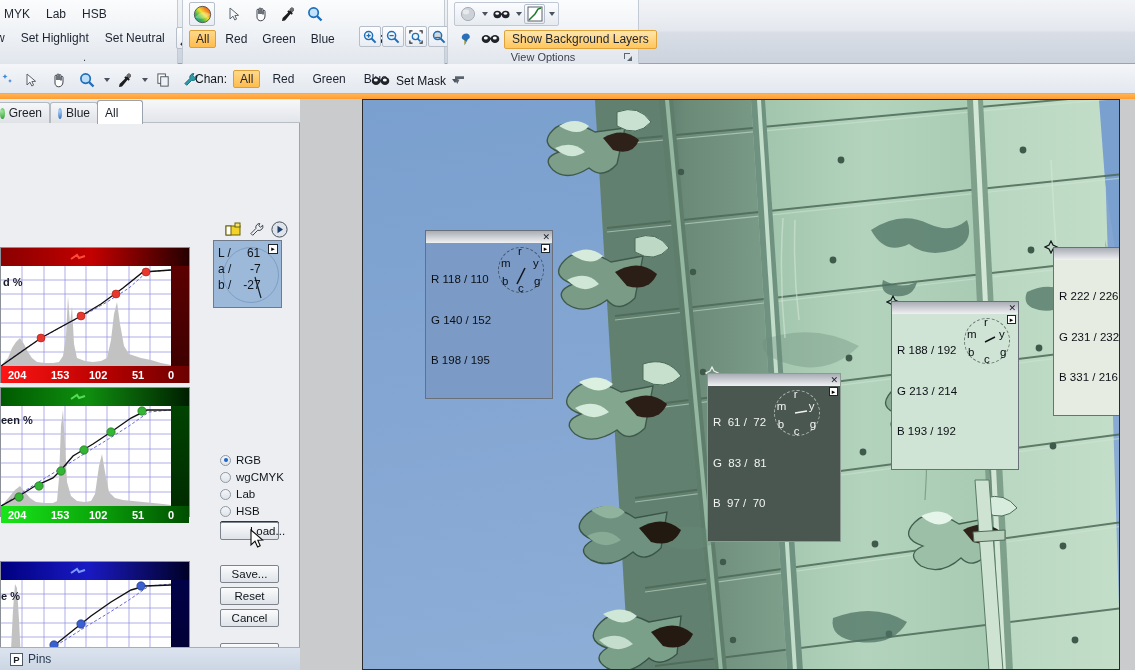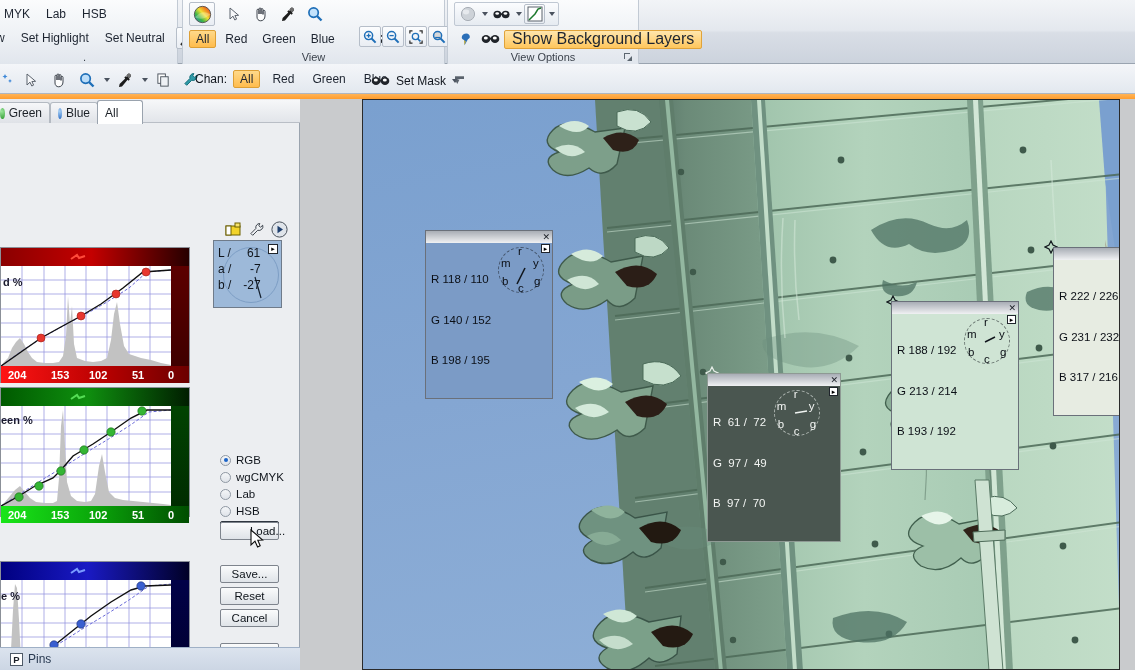--- a/index.html
+++ b/index.html
@@ -236,21 +236,20 @@
           </svg>
       </div>
       <div class="iconbox framed" style="width:22px;height:21px;">
         <svg width="14" height="14" viewBox="0 0 16 16">
             <circle cx="6.4" cy="6.4" r="4.6" fill="rgba(170,170,170,.4)" stroke="#1f6fb8" stroke-width="1.7"></circle>
             <line x1="9.8" y1="9.8" x2="14.4" y2="14.4" stroke="#1f6fb8" stroke-width="2.3"></line>
             <line x1="3.6" y1="8.6" x2="9.2" y2="8.6" stroke="#1f6fb8" stroke-width="1.4"></line>
           </svg>
       </div>
     </div>
-    <div class="rgroup-label">View</div>
   </div>
 
   <div class="rgroup" style="left:447px; width:192px;">
     <div style="position:absolute;left:6px;top:2px;display:flex;gap:2px;align-items:center;
                 background:linear-gradient(180deg,#fbfcfe,#e6ebf1);border:1px solid #c0c8d3;border-radius:2px;padding:1px 3px;">
       <div class="iconbox" style="width:20px;height:20px;">
         <svg width="16" height="16" viewBox="0 0 16 16">
             <circle cx="8" cy="8" r="6.6" fill="#cdd2d8" stroke="#a8aeb6"></circle>
             <ellipse cx="6" cy="6" rx="3.2" ry="2.4" fill="#e6e9ed"></ellipse>
           </svg>
@@ -283,21 +282,21 @@
       </div>
       <div class="iconbox" style="width:24px;">
         <svg width="21" height="12" viewBox="0 0 20 12">
             <ellipse cx="5.5" cy="6" rx="4.3" ry="4" fill="#20242a"></ellipse>
             <ellipse cx="14.5" cy="6" rx="4.3" ry="4" fill="#20242a"></ellipse>
             <rect x="8.5" y="4.6" width="3" height="2" fill="#20242a"></rect>
             <ellipse cx="5.3" cy="5" rx="2" ry="1.5" fill="#fff"></ellipse>
             <ellipse cx="14.3" cy="5" rx="2" ry="1.5" fill="#fff"></ellipse>
           </svg>
       </div>
-      <div class="btn sel" style="height:19px;font-size:16px;font-weight:normal;">Show Background Layers</div>
+      <div class="btn sel" style="height:19px;font-size:12px;font-weight:normal;">Show Background Layers</div>
     </div>
     <div class="rgroup-label">View Options</div>
     <div style="position:absolute;right:5px;bottom:2px;width:10px;height:10px;">
       <svg width="10" height="10" viewBox="0 0 10 10">
           <path d="M1 1h6v1H2v5H1z" fill="#5c6670"></path>
           <path d="M9 9 L4 9 L9 4 Z" fill="#5c6670"></path>
         </svg>
     </div>
   </div>
 
@@ -807,21 +806,21 @@
           <path d="M7 1 L9 5 L13 7 L9 9 L7 13 L5 9 L1 7 L5 5 Z" fill="none" stroke="#e8eee9" stroke-width="1.2"></path>
         </svg>
     </div>
     <div class="ro" style="left:344px; top:273px; width:134px; background:#4a5650; color:#f2f4f2; border-color:#8e9a94;">
       <div class="ro-title">
         <span class="ro-x">✕</span>
       </div>
       <div class="ro-body">
         <div class="ro-vals">
           <div>R  61 /  72</div>
-          <div>G  97 /  49</div>
+          <div>G  83 /  81</div>
           <div>B  97 /  70</div>
         </div>
         <div class="wheel">
           <div class="circ" style="border-color:rgba(240,245,242,.6);"></div>
           <span style="left:23px;top:-1px;">r</span>
           <span style="left:38px;top:11px;">y</span>
           <span style="left:39px;top:29px;">g</span>
           <span style="left:23px;top:36px;">c</span>
           <span style="left:7px;top:29px;">b</span>
           <span style="left:6px;top:11px;">m</span>
@@ -870,21 +869,21 @@
         </svg>
     </div>
     <div class="ro" style="left:690px; top:147px; width:128px; background:#e7ece2; color:#0b0f16;">
       <div class="ro-title">
         
       </div>
       <div class="ro-body">
         <div class="ro-vals">
           <div>R 222 / 226</div>
           <div>G 231 / 232</div>
-          <div>B 317 / 216</div>
+          <div>B 331 / 216</div>
         </div>
 
       </div>
 
     </div>
 
   </div>
 </div>
 
 </body></html>

